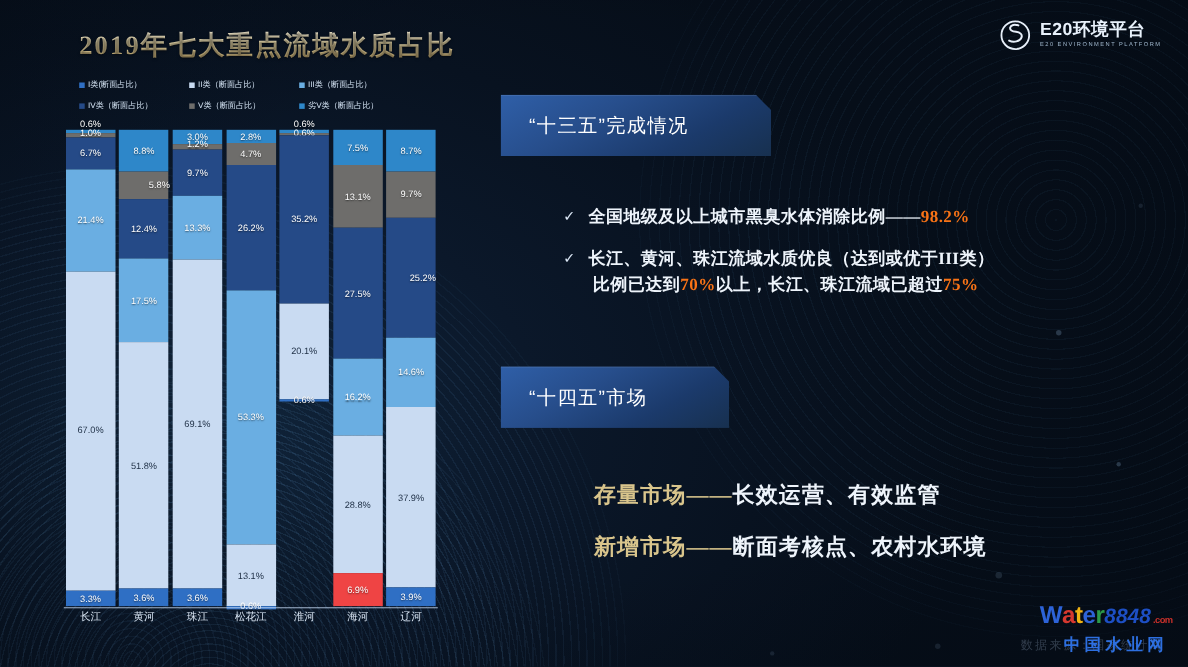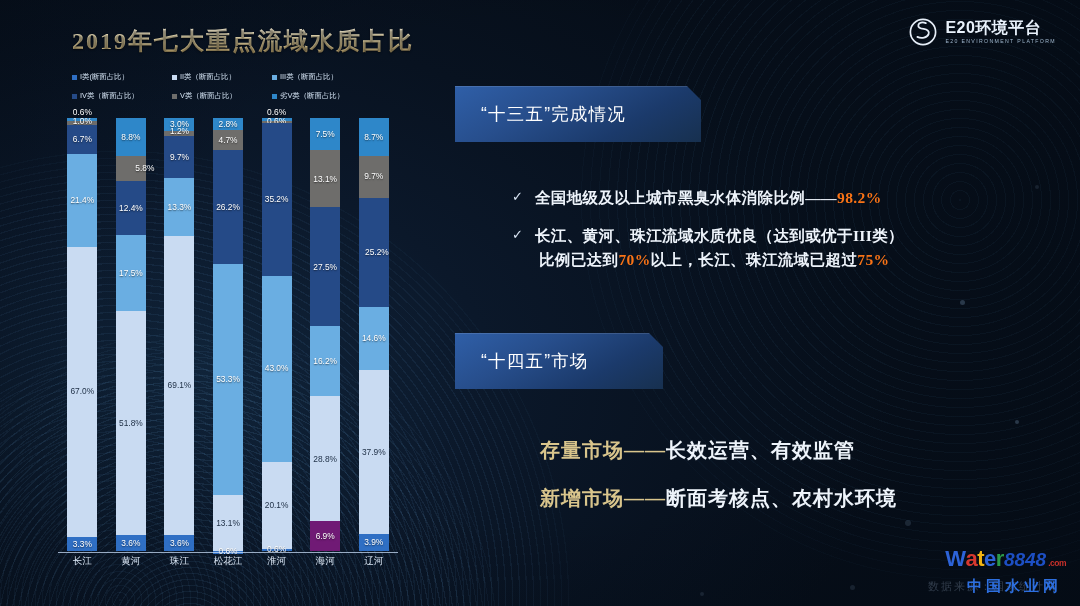--- a/index.html
+++ b/index.html
@@ -74,21 +74,21 @@
   }
   .legend{position:absolute;left:72px;top:72px;width:300px;
     display:grid;grid-template-columns:repeat(3,1fr);row-gap:9px;}
   .leg-item{display:flex;align-items:center;gap:3px;font-size:7.4px;color:#d3e2f2;white-space:nowrap;}
   .leg-sw{width:5px;height:5px;flex:0 0 5px;}
 
   .plot{position:absolute;left:58px;top:118px;width:340px;height:435px;}
   .axis-line{position:absolute;left:0;bottom:0;width:340px;height:1.5px;background:rgba(200,220,245,.75);}
   .bars{position:absolute;left:0;top:0;width:340px;height:433px;display:flex;}
   .bcol{flex:1;display:flex;flex-direction:column;align-items:center;height:100%;}
-  .bar{width:30px;height:100%;display:flex;flex-direction:column;}
+  .bar{width:45px;height:100%;display:flex;flex-direction:column;}
   .seg{position:relative;display:flex;align-items:center;justify-content:center;overflow:visible;}
   .seg span{font-size:8.4px;color:#fff;white-space:nowrap;line-height:1;
             text-shadow:0 1px 1.5px rgba(0,0,0,.55);}
   .seg.dark span{color:#1d2e44;text-shadow:none;}
   .seg.tiny span{position:absolute;left:50%;transform:translateX(-50%);}
   .seg.above span{top:-10px;}
   .xlabels{position:absolute;left:0;top:437px;width:340px;display:flex;}
   .xlab{flex:1;text-align:center;font-size:9.6px;color:#dbe7f5;}
 
   
@@ -282,23 +282,20 @@
           <div class="bar">
             <div class="seg tiny above" style="background: rgb(46, 135, 201); height: 0.6%; flex: 0 0 0.6%;">
               <span>0.6%</span>
             </div>
             <div class="seg tiny" style="background: rgb(110, 109, 107); height: 0.6%; flex: 0 0 0.6%;">
               <span style="top: -4px; position: absolute;">0.6%</span>
             </div>
             <div class="seg" style="background: rgb(37, 74, 135); height: 35.2%; flex: 0 0 35.2%;">
               <span>35.2%</span>
             </div>
-            <div class="seg" style="background: rgb(106, 174, 226); height: 43%; flex: 0 0 43%;">
-              <span>43.0%</span>
-            </div>
             <div class="seg dark" style="background: rgb(201, 219, 242); height: 20.1%; flex: 0 0 20.1%;">
               <span>20.1%</span>
             </div>
             <div class="seg tiny" style="background: rgb(47, 111, 196); height: 0.6%; flex: 0 0 0.6%;">
               <span style="position: absolute; top: -4px;">0.6%</span>
             </div>
           </div>
         </div>
         <div class="bcol">
           <div class="bar">
@@ -310,21 +307,21 @@
             </div>
             <div class="seg" style="background: rgb(37, 74, 135); height: 27.5%; flex: 0 0 27.5%;">
               <span>27.5%</span>
             </div>
             <div class="seg" style="background: rgb(106, 174, 226); height: 16.2%; flex: 0 0 16.2%;">
               <span>16.2%</span>
             </div>
             <div class="seg dark" style="background: rgb(201, 219, 242); height: 28.8%; flex: 0 0 28.8%;">
               <span>28.8%</span>
             </div>
-            <div class="seg" style="background: #701a75; height: 6.9%; flex: 0 0 6.9%;">
+            <div class="seg" style="background: #ef4444; height: 6.9%; flex: 0 0 6.9%;">
               <span>6.9%</span>
             </div>
           </div>
         </div>
         <div class="bcol">
           <div class="bar">
             <div class="seg" style="background: rgb(46, 135, 201); height: 8.7%; flex: 0 0 8.7%;">
               <span>8.7%</span>
             </div>
             <div class="seg" style="background: rgb(110, 109, 107); height: 9.7%; flex: 0 0 9.7%;">

